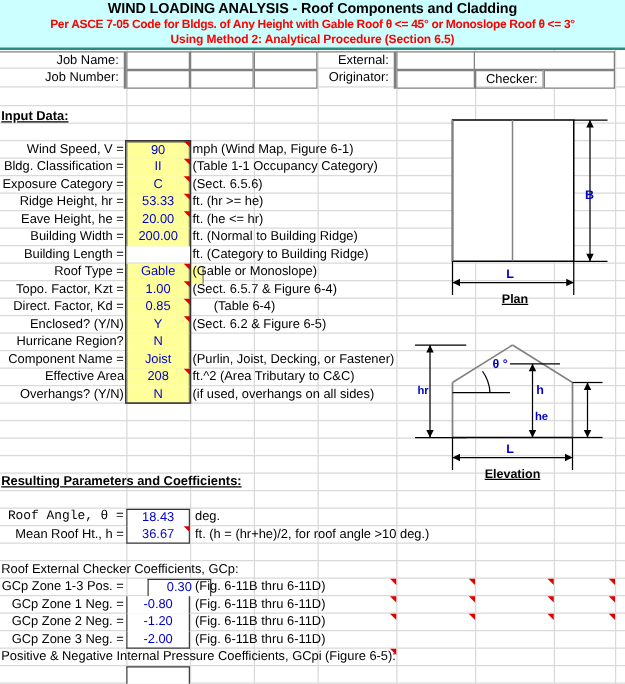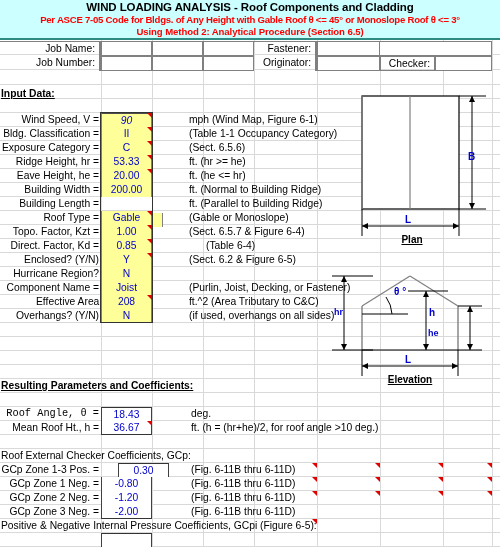--- a/index.html
+++ b/index.html
@@ -35,21 +35,21 @@
   }
   .title3{
     position:absolute;left:0;top:26px;width:500px;text-align:center;
     font-weight:bold;font-size:9.6px;color:#ff0000;letter-spacing:-0.1px;
   }
 
   
   .cell{position:absolute;box-sizing:border-box;white-space:nowrap;
         overflow:visible;line-height:13px;height:14px;font-size:10.3px;}
   .lbl{text-align:right;padding-right:2px;}
-  .lblL{text-align:left;padding-left:1px;margin-left:35px;}
+  .lblL{text-align:left;padding-left:1px;}
 
   
   .hdrbox{position:absolute;box-sizing:border-box;border:1px solid #808080;
           height:15px;background:#ffffff;}
   .hdrlabel{position:absolute;box-sizing:border-box;height:15px;line-height:14px;
             text-align:right;padding-right:4px;font-size:10.3px;}
   .thickR{border-right:2px solid #7f7f7f;}
 
   
   .input-cell{
@@ -147,40 +147,40 @@
     <div class="title2">Per ASCE 7-05 Code for Bldgs. of Any Height with Gable Roof θ &lt;= 45° or Monoslope Roof θ &lt;= 3°</div>
     <div class="title3">Using Method 2: Analytical Procedure (Section 6.5)</div>
   </div>
 
   <div>
 
     <div class="hdrlabel thickR" style="left:0px;top:41px;width:101px;border-top:1px solid #808080;">Job Name:</div>
     <div class="hdrbox" style="left:101px;top:41px;width:51px;"></div>
     <div class="hdrbox" style="left:152px;top:41px;width:51px;"></div>
     <div class="hdrbox" style="left:203px;top:41px;width:51px;"></div>
-    <div class="hdrlabel thickR" style="left:254px;top:41px;width:63px;border-top:1px solid #808080;">Fastener:</div>
+    <div class="hdrlabel thickR" style="left:254px;top:41px;width:63px;border-top:1px solid #808080;">External:</div>
     <div class="hdrbox" style="left:317px;top:41px;width:63px;"></div>
     <div class="hdrbox" style="left:380px;top:41px;width:112px;border-left:none;"></div>
 
     <div class="hdrlabel thickR" style="left:0px;top:56px;width:101px;">Job Number:</div>
     <div class="hdrbox" style="left:101px;top:56px;width:51px;"></div>
     <div class="hdrbox" style="left:152px;top:56px;width:51px;"></div>
     <div class="hdrbox" style="left:203px;top:56px;width:51px;"></div>
     <div class="hdrlabel thickR" style="left:254px;top:56px;width:63px;">Originator:</div>
     <div class="hdrbox" style="left:317px;top:56px;width:63px;"></div>
     <div class="hdrlabel" style="left:380px;top:56px;width:55px;border:1px solid #808080;box-sizing:border-box;">Checker:</div>
     <div class="hdrbox" style="left:435px;top:56px;width:57px;"></div>
   </div>
 
   <div class="sect" style="left:1px;top:87px;">Input Data:</div>
 
   <div>
 
     <div class="cell lbl" style="left:0px;top:113px;width:101px;">Wind Speed, V =</div>
-    <div class="input-cell input-first" style="left:101px;top:113px;width:51px;font-style:italic;">90</div>
+    <div class="input-cell input-first" style="left:101px;top:113px;width:51px;">90</div>
     <div class="cmt" style="left:147px;top:113px;"></div>
     <div class="cell lblL" style="left:153px;top:113px;width:200px;">mph  (Wind Map, Figure 6-1)</div>
 
     <div class="cell lbl" style="left:0px;top:127px;width:101px;">Bldg. Classification =</div>
     <div class="input-cell" style="left:101px;top:127px;width:51px;">II</div>
     <div class="cmt" style="left:147px;top:127px;"></div>
     <div class="cell lblL" style="left:153px;top:127px;width:200px;">(Table 1-1 Occupancy Category)</div>
 
     <div class="cell lbl" style="left:0px;top:141px;width:101px;">Exposure Category =</div>
     <div class="input-cell" style="left:101px;top:141px;width:51px;">C</div>
@@ -196,21 +196,21 @@
     <div class="input-cell" style="left:101px;top:169px;width:51px;">20.00</div>
     <div class="cmt" style="left:147px;top:169px;"></div>
     <div class="cell lblL" style="left:153px;top:169px;width:200px;">ft. (he &lt;= hr)</div>
 
     <div class="cell lbl" style="left:0px;top:183px;width:101px;">Building Width =</div>
     <div class="input-cell" style="left:101px;top:183px;width:51px;">200.00</div>
     <div class="cell lblL" style="left:153px;top:183px;width:200px;">ft. (Normal to Building Ridge)</div>
 
     <div class="cell lbl" style="left:0px;top:197px;width:101px;">Building Length =</div>
     <div class="input-cell" style="left:101px;top:213px;width:62px;">250.00</div>
-    <div class="cell lblL" style="left:153px;top:197px;width:200px;">ft. (Parallel to Building Ridge)</div>
+    <div class="cell lblL" style="left:153px;top:197px;width:200px;">ft. (Category to Building Ridge)</div>
 
     <div class="cell lbl" style="left:0px;top:211px;width:101px;">Roof Type =</div>
     <div class="input-cell" style="left:101px;top:211px;width:51px;">Gable</div>
     <div class="cmt" style="left:147px;top:211px;"></div>
     <div class="cell lblL" style="left:153px;top:211px;width:200px;">(Gable or Monoslope)</div>
 
     <div class="cell lbl" style="left:0px;top:225px;width:101px;">Topo. Factor, Kzt =</div>
     <div class="input-cell" style="left:101px;top:225px;width:51px;">1.00</div>
     <div class="cmt" style="left:147px;top:225px;"></div>
     <div class="cell lblL" style="left:153px;top:225px;width:200px;">(Sect. 6.5.7 &amp; Figure 6-4)</div>

